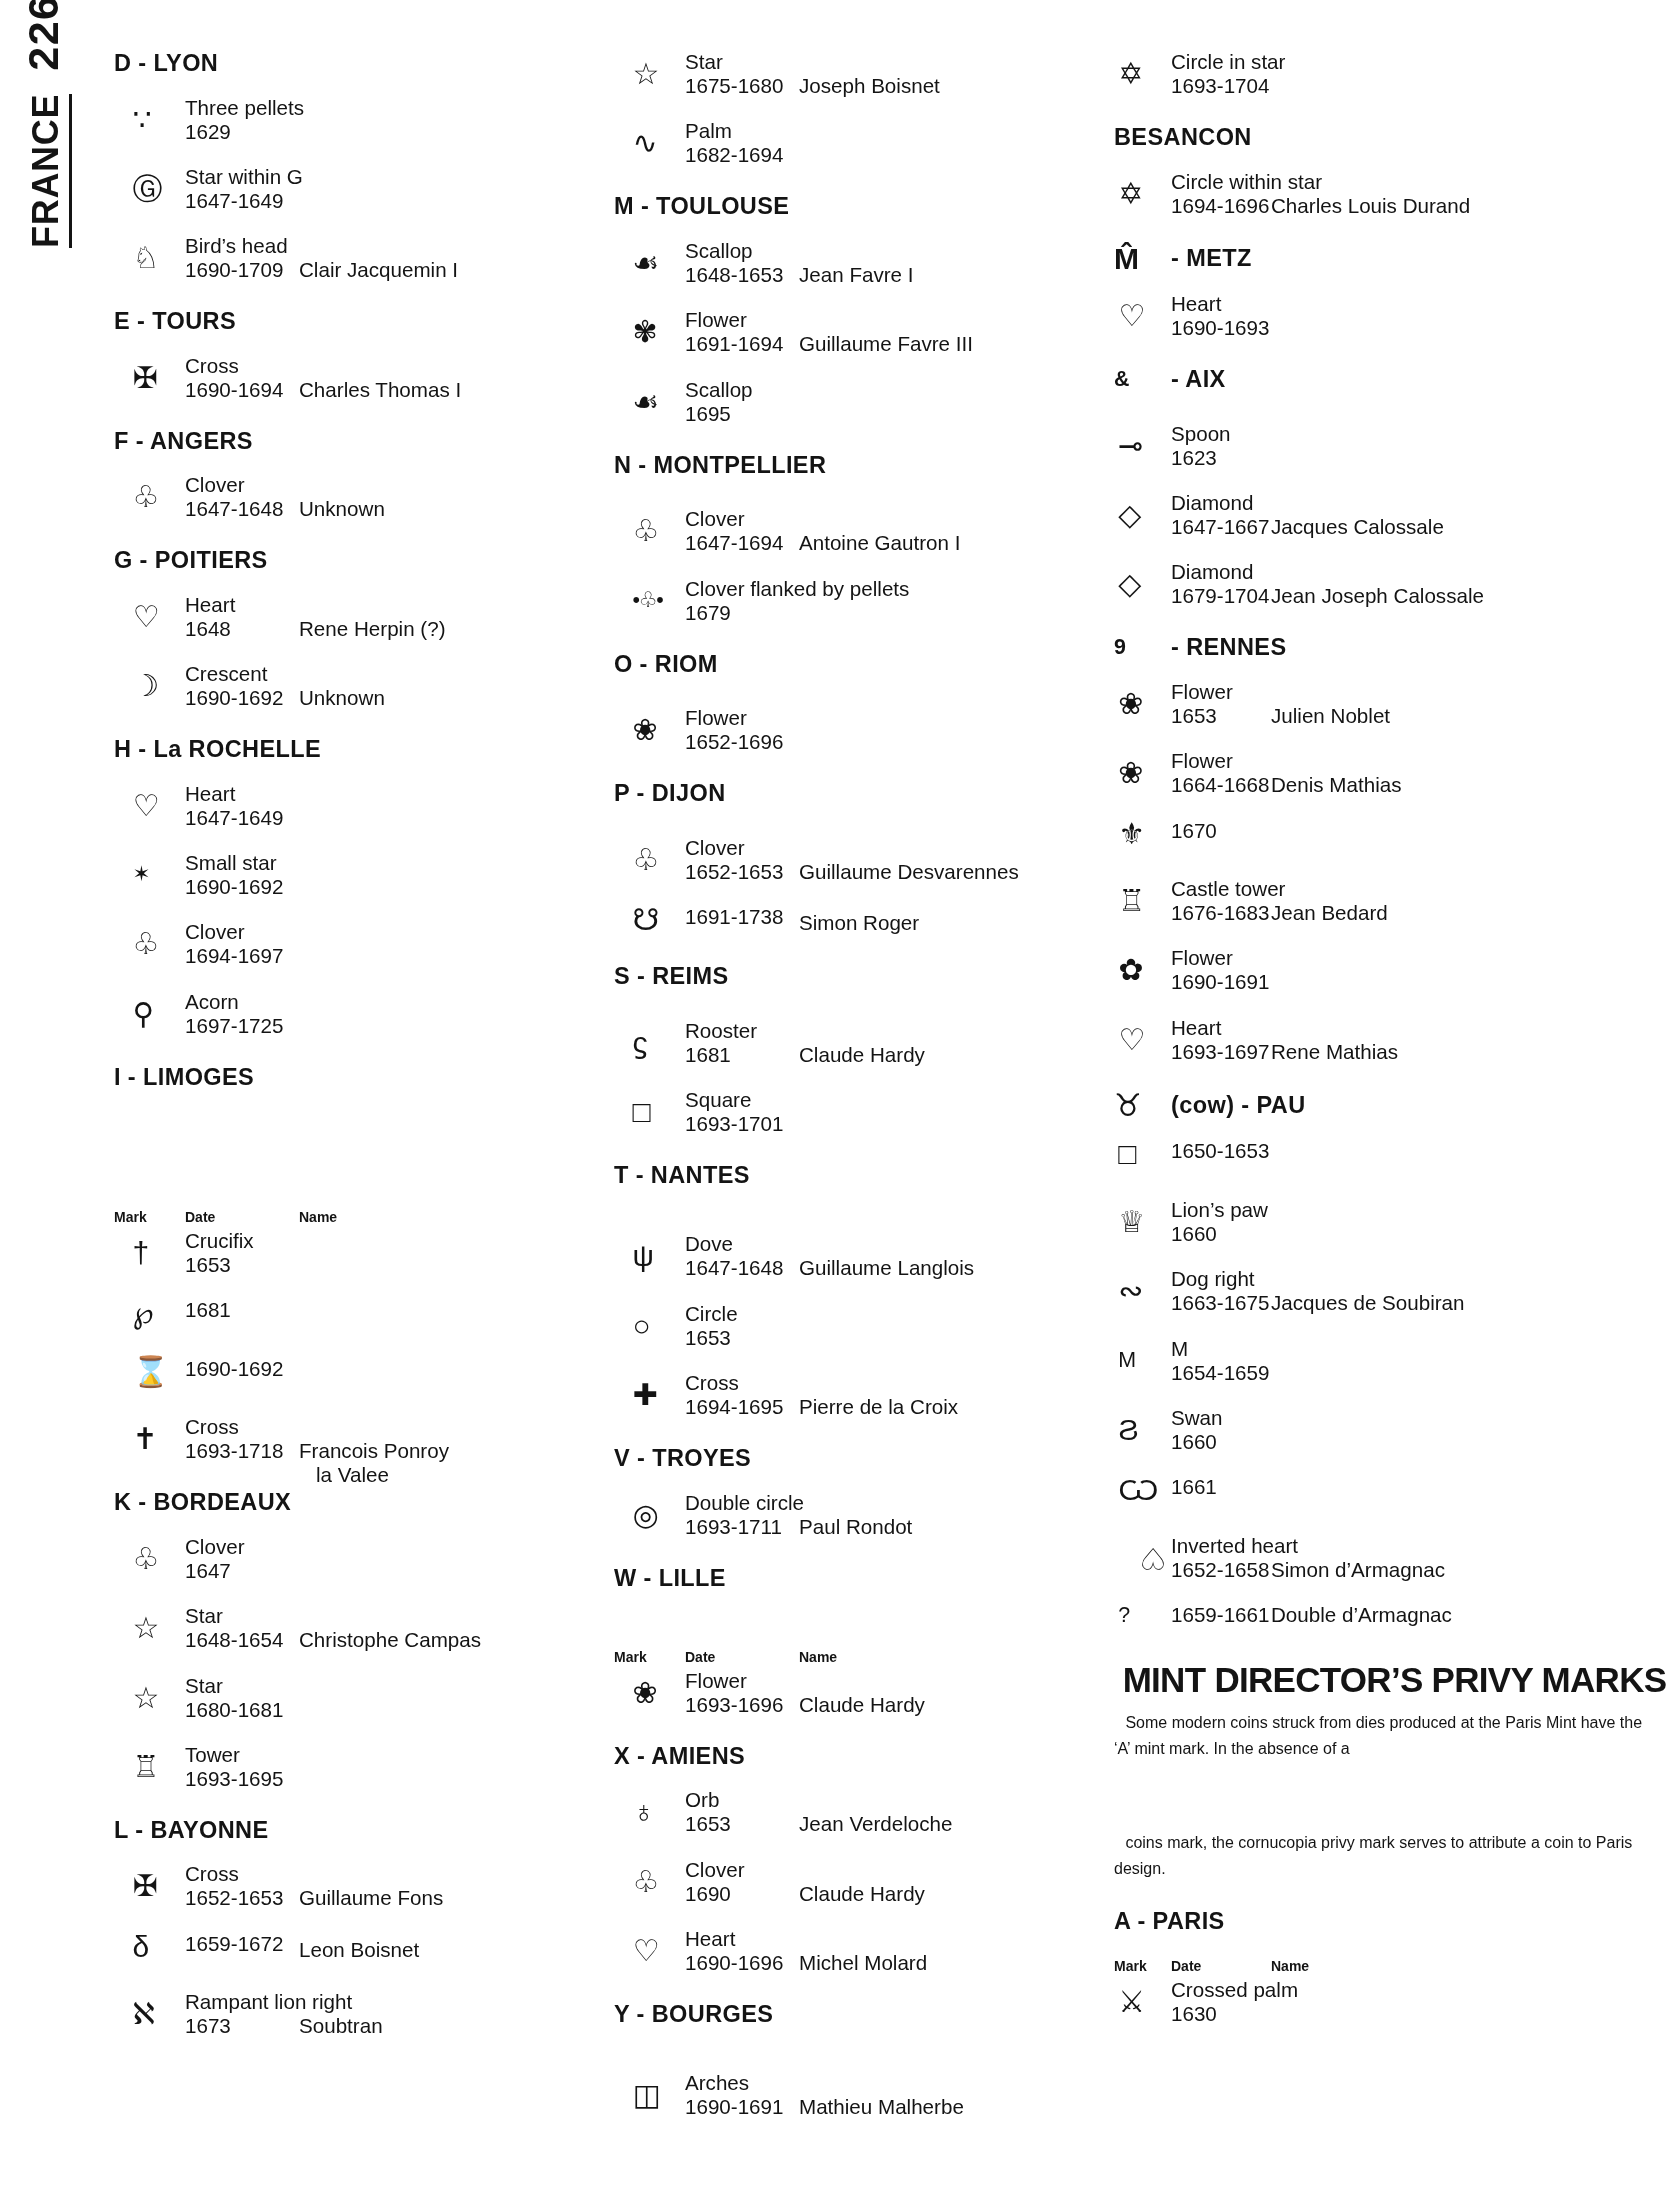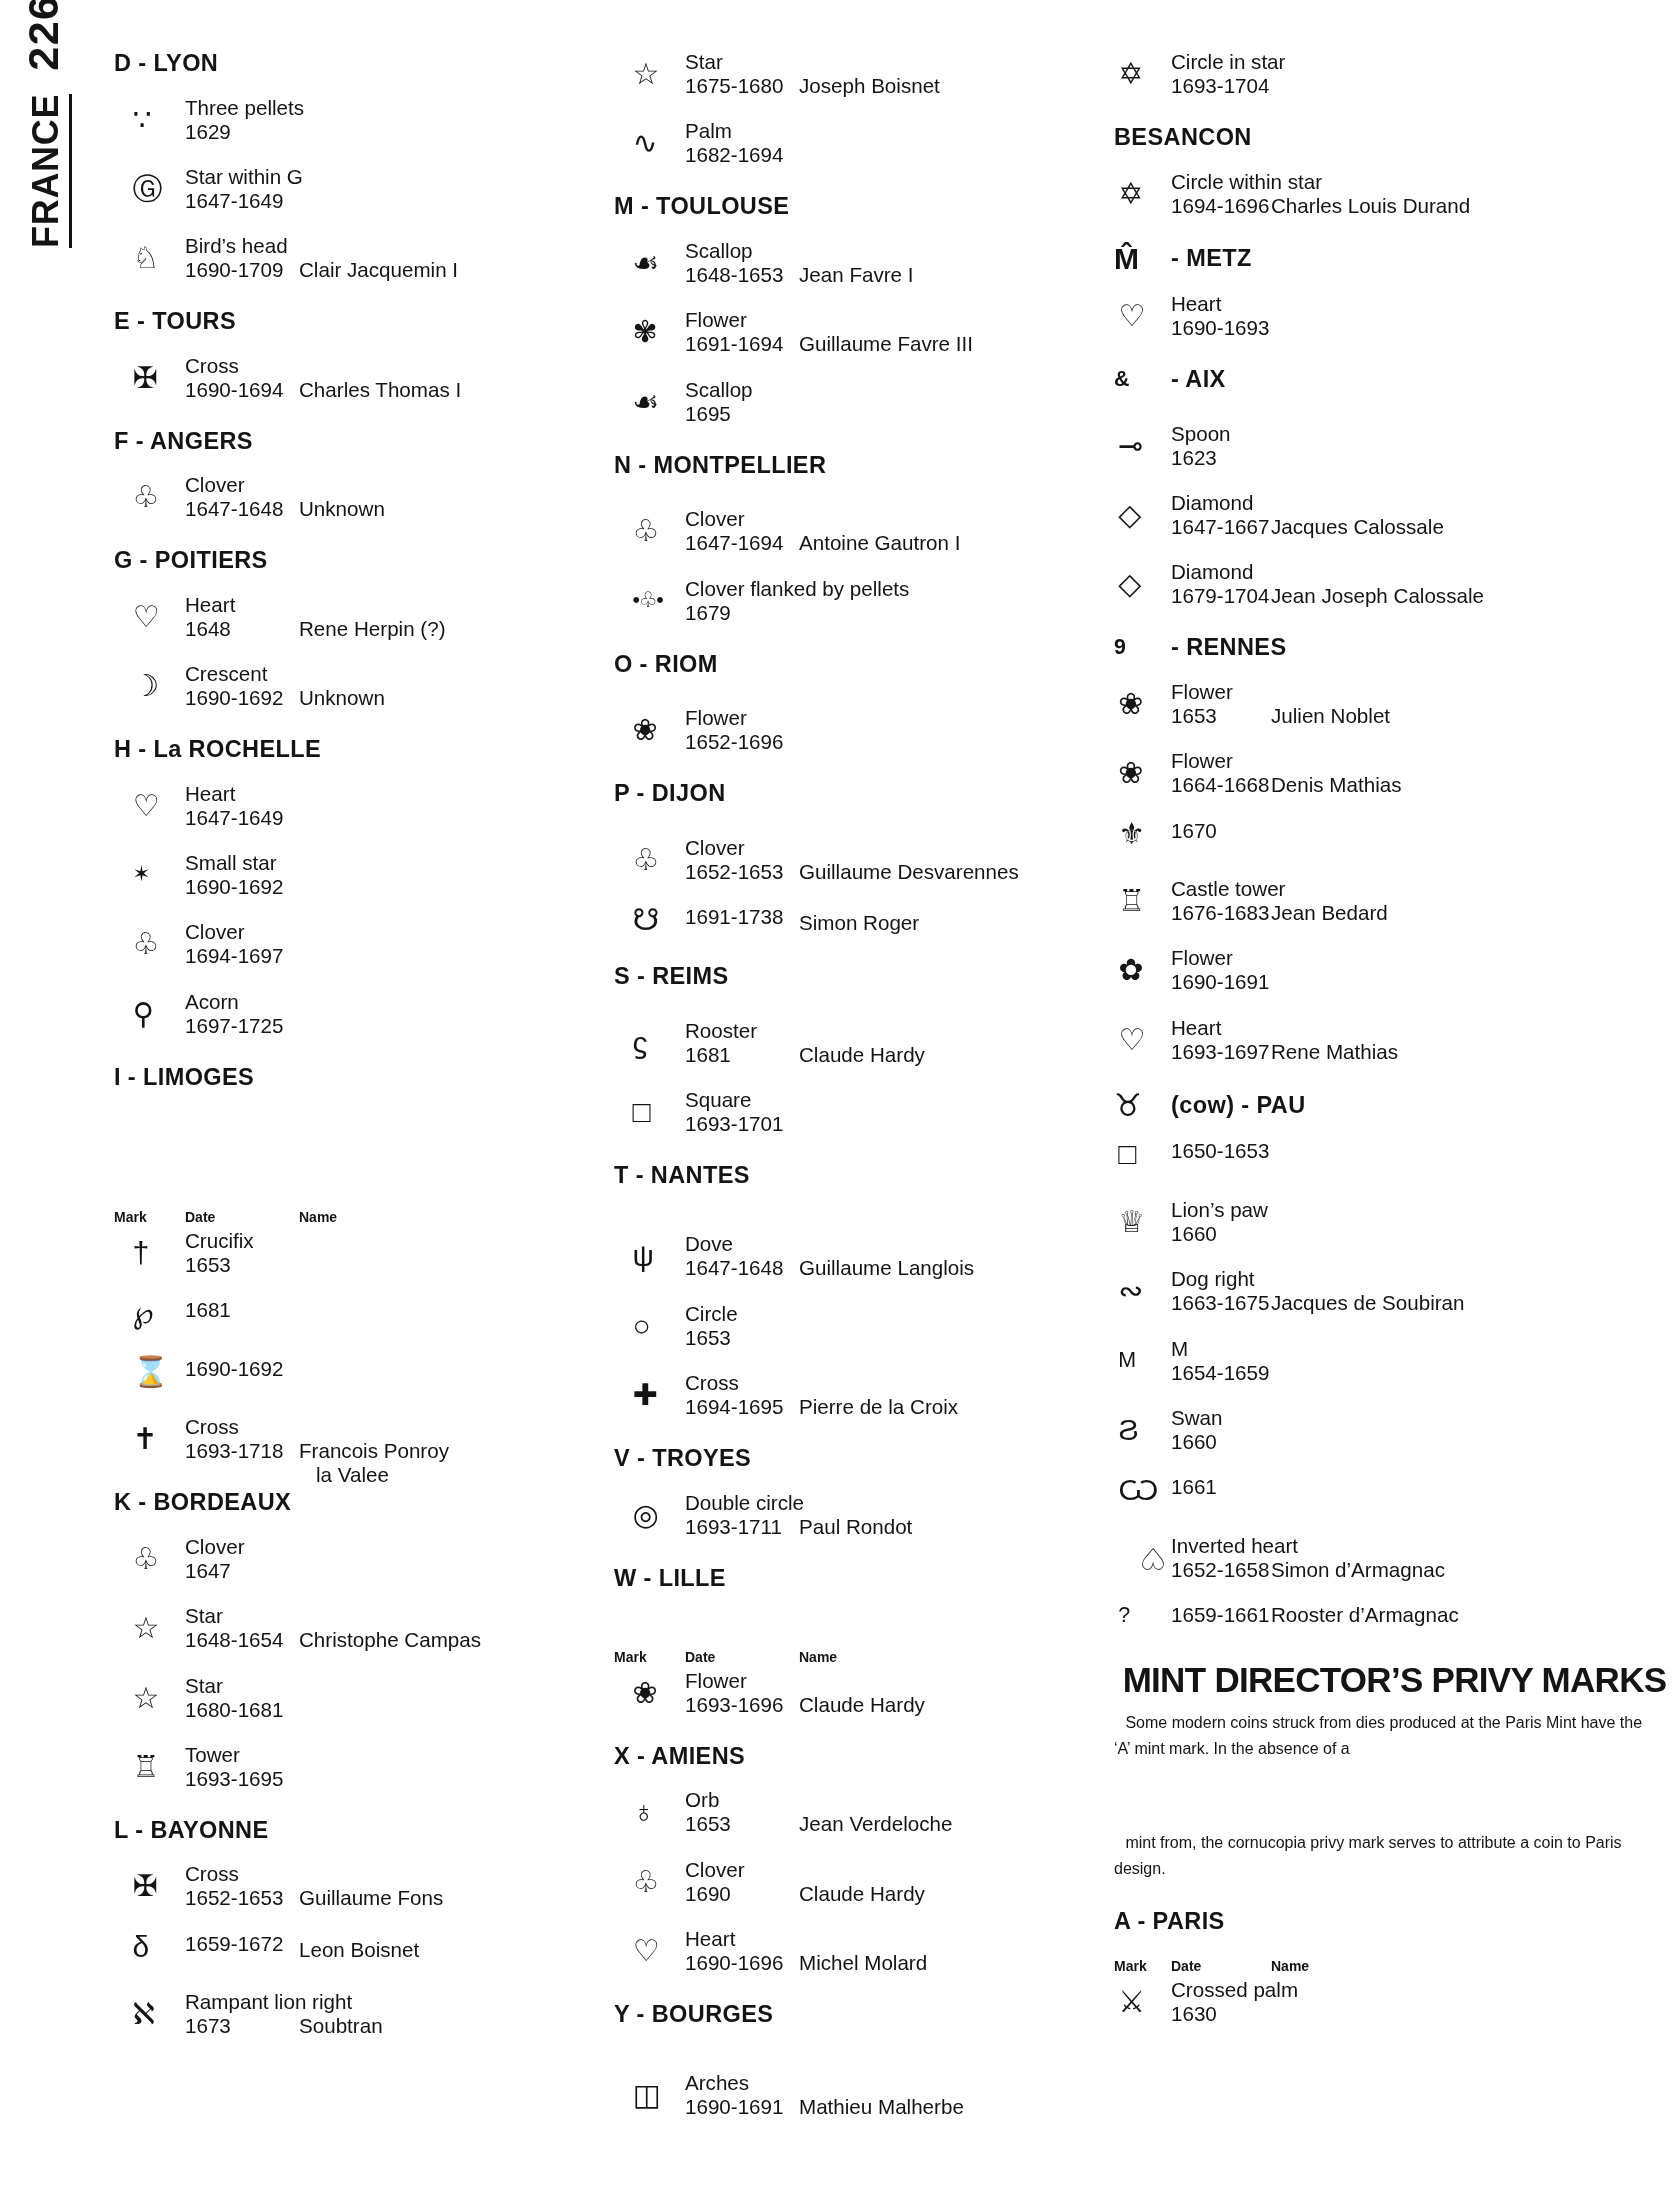--- a/index.html
+++ b/index.html
@@ -784,29 +784,29 @@
           <div class="name-cell" data-name="engraver-name">
             <div class="name-line" data-name="engraver-name-line">Simon d’Armagnac</div>
           </div>
         </div>
         <div class="entry single" data-name="mark-entry">
           <span class="mark-cell" data-name="question-mark">?</span>
           <div class="text-cell" data-name="entry-text">
             <div class="date" data-name="mark-date">1659-1661</div>
           </div>
           <div class="name-cell" data-name="engraver-name">
-            <div class="name-line" data-name="engraver-name-line">Rooster d’Armagnac</div>
+            <div class="name-line" data-name="engraver-name-line">Double d’Armagnac</div>
           </div>
         </div>
       </div>
     </div>
     <div class="section" data-name="section-privy-marks">
       <div class="privy-title" data-name="privy-marks-title">MINT DIRECTOR’S PRIVY MARKS</div>
       <div class="privy-para" data-name="privy-paragraph">Some modern coins struck from dies produced at the Paris Mint have the ‘A’ mint mark. In the absence of a</div>
-      <div class="privy-para" data-name="privy-paragraph">mint from, the cornucopia privy mark serves to attribute a coin to Paris design.</div>
+      <div class="privy-para" data-name="privy-paragraph">coins mark, the cornucopia privy mark serves to attribute a coin to Paris design.</div>
     </div>
     <div class="section" data-name="section-a-paris">
       <div class="section-heading" data-name="section-title">A - PARIS</div>
       <div class="thead" data-name="table-header-row">
         <span class="th-mark" data-name="column-header-mark">Mark</span>
         <span class="th-date" data-name="column-header-date">Date</span>
         <span class="th-name" data-name="column-header-name">Name</span>
       </div>
       <div class="entries" data-name="entry-list">
         <div class="entry" data-name="mark-entry">

